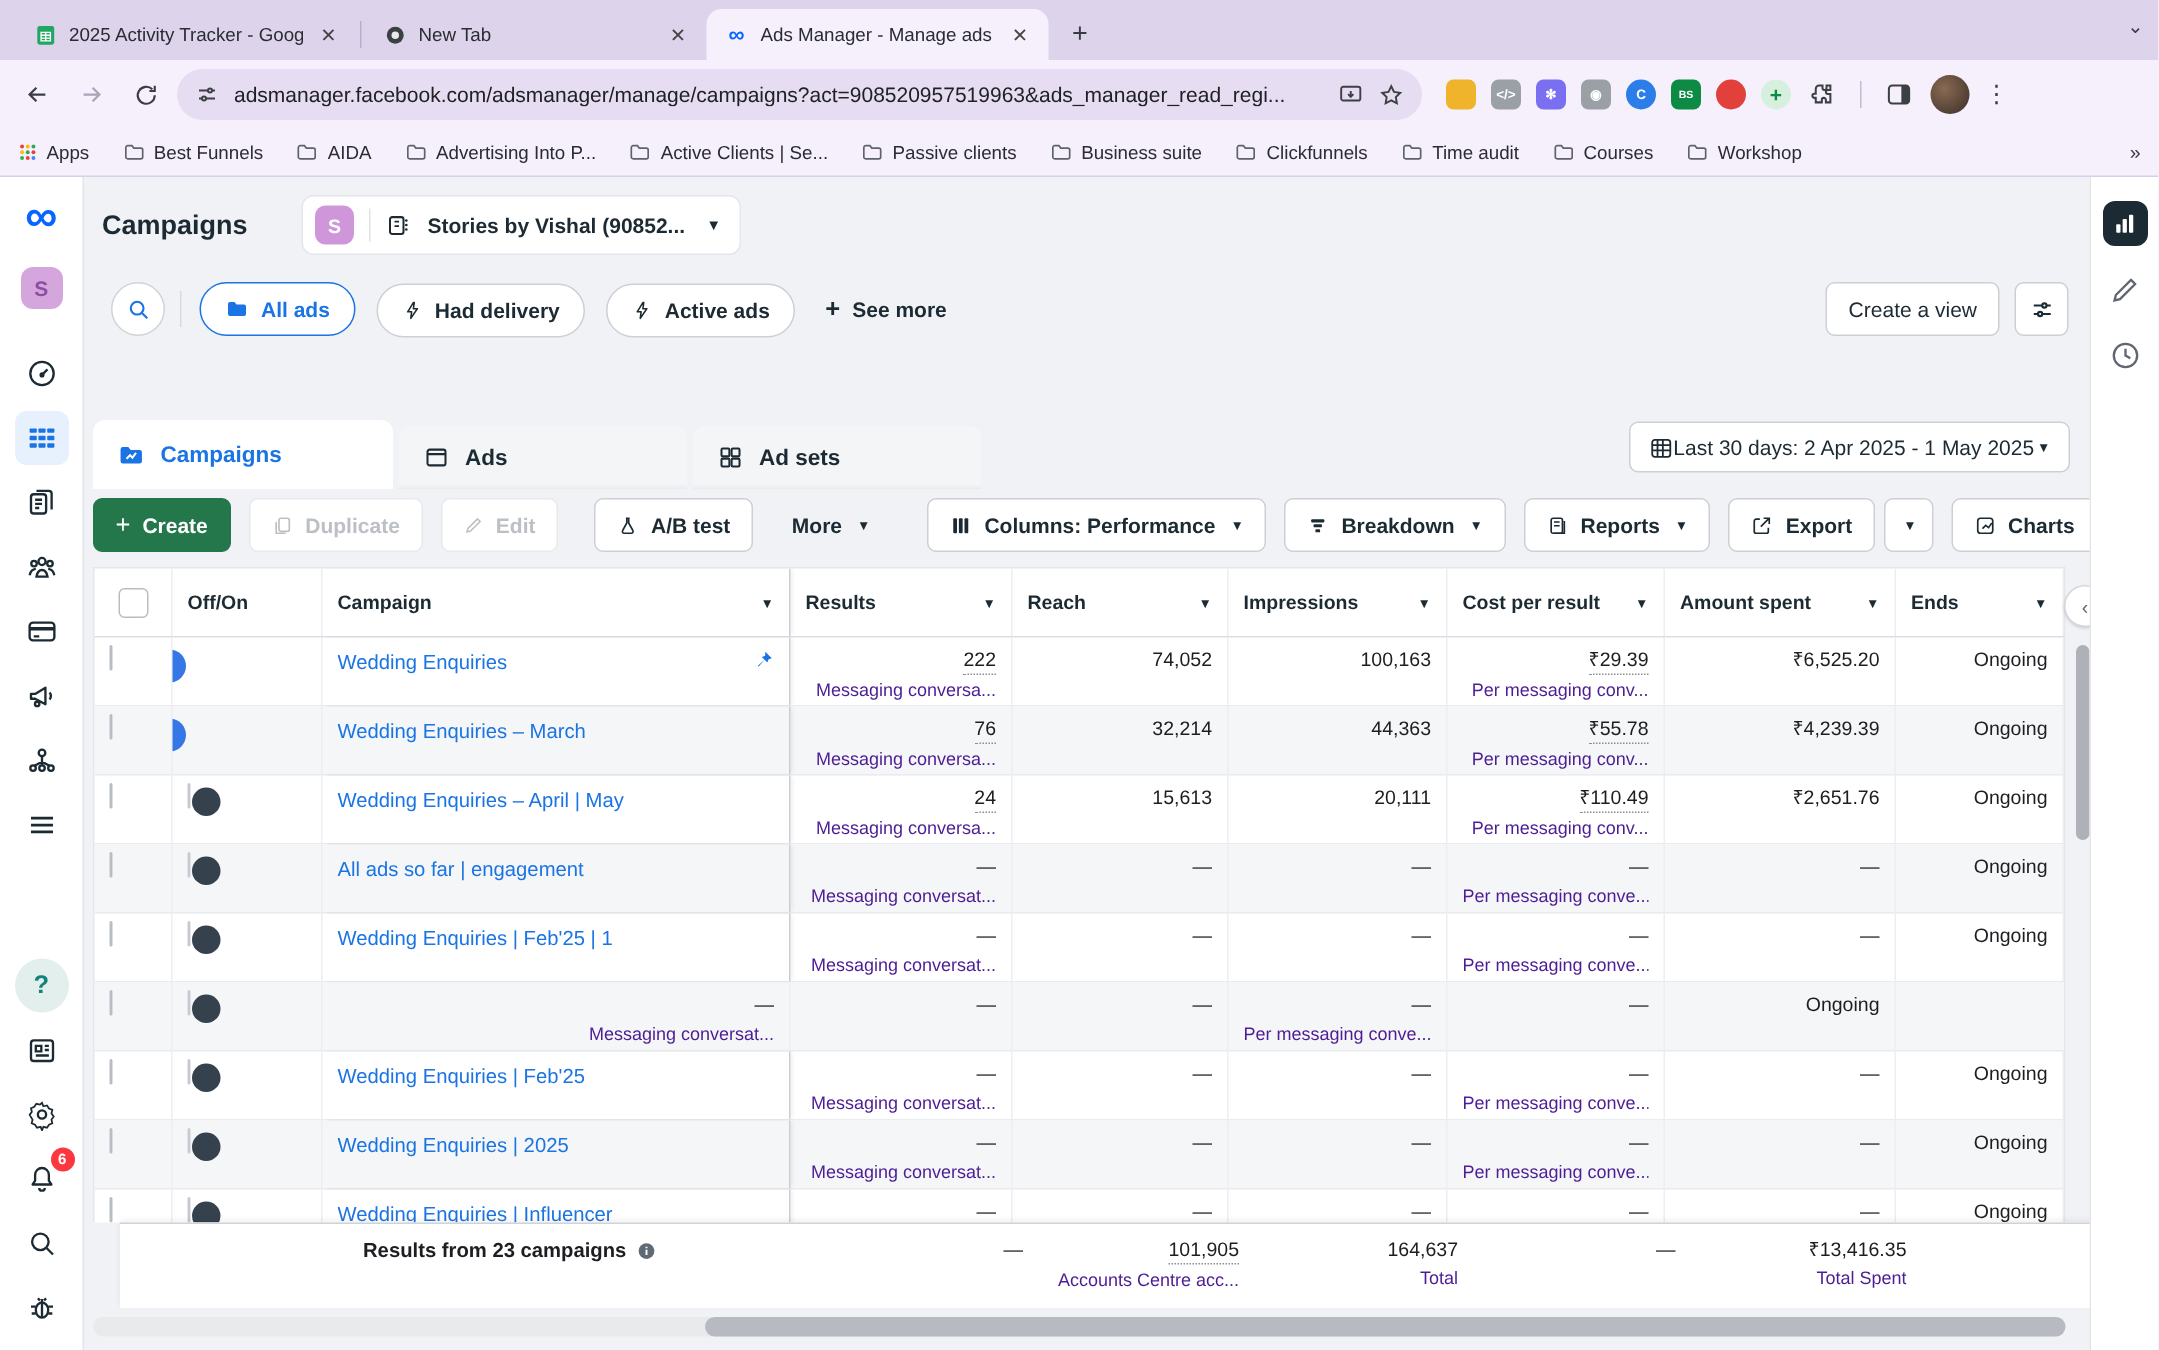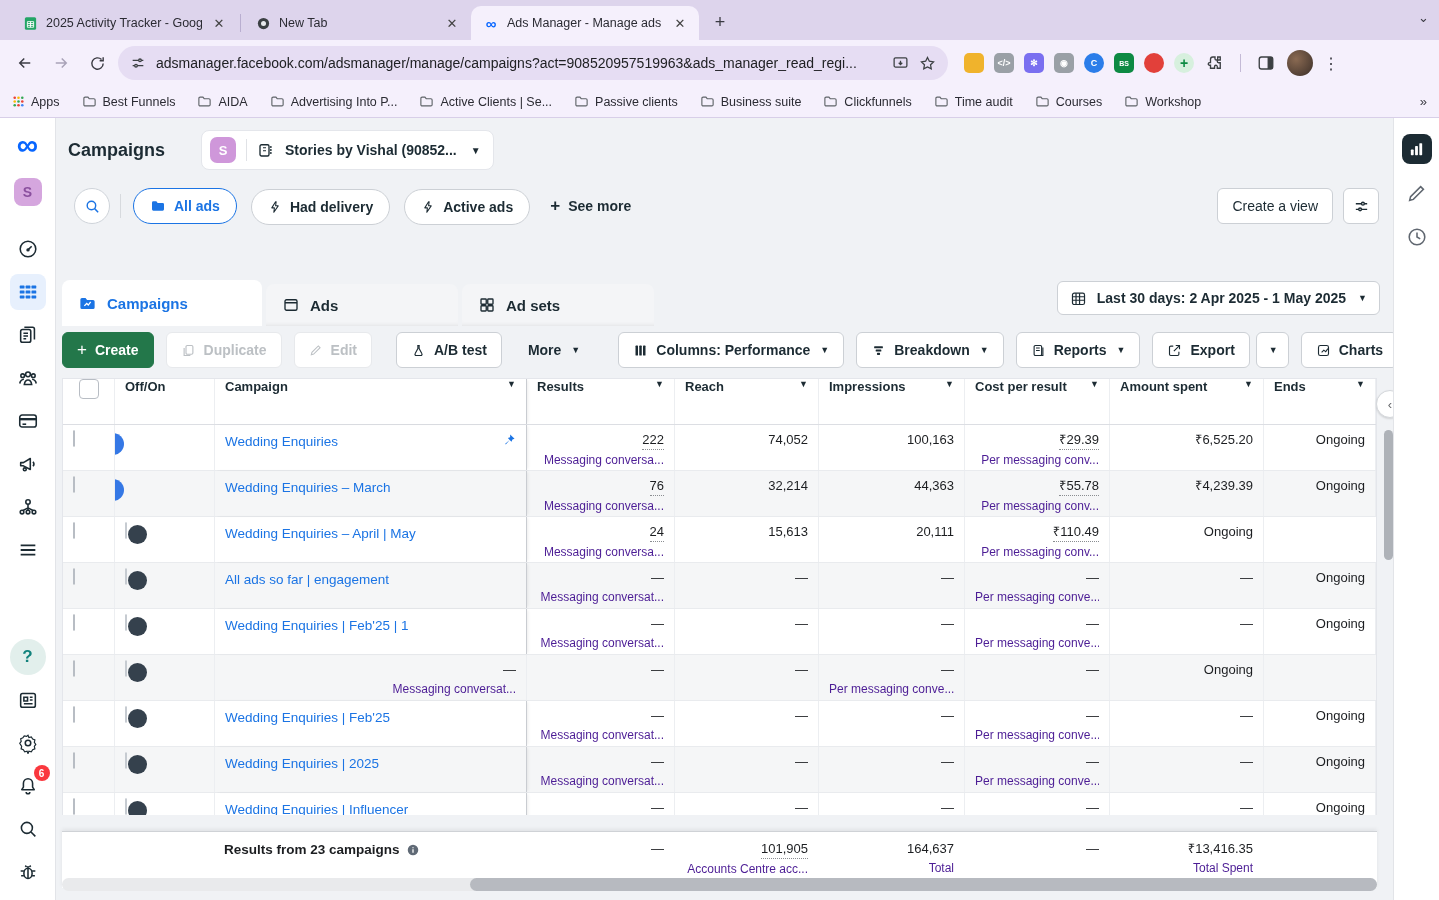--- a/index.html
+++ b/index.html
@@ -77,36 +77,36 @@
   .fright { margin-left:auto; margin-right:14px; display:flex; align-items:center; gap:10px; }
 
   .searchbar { position:absolute; top:118px; left:14px; right:14px; height:36px; background:#fff; border:1px solid #ccd0d5; border-radius:8px; display:flex; align-items:center; padding:0 12px; font-size:14px; color:#8a8d91; }
 
   
   .etabs { position:absolute; top:162px; left:6px; height:46px; display:flex; }
   .etab { width:200px; height:46px; margin-right:4px; border-radius:8px 8px 0 0; background:#f0f1f4; display:flex; align-items:center; gap:10px; padding-left:16px; font-size:15px; font-weight:bold; color:#1c2b33; }
   .etab.active { background:#fff; color:#1b74e4; }
   .etab:not(.active) { width:192px; height:42px; margin-top:4px; background:#f4f5f7; box-shadow:inset 0 -4px 6px -6px #0003; }
   .daterow { position:absolute; top:163px; right:13px; height:34px; }
-  .datebtn { height:34px; display:inline-flex; align-items:center; gap:10px; padding:0 12px; background:#fff; border:1px solid #ccd0d5; border-radius:6px; font-size:14px; font-weight:700; color:#1c2b33; }
+  .datebtn { height:34px; display:inline-flex; align-items:center; gap:0; padding:0 12px; background:#fff; border:1px solid #ccd0d5; border-radius:6px; font-size:14px; font-weight:400; color:#1c2b33; }
 
   
   .atoolbar { position:absolute; top:214px; left:6px; right:13px; height:36px; display:flex; align-items:center; gap:12px; }
   .adiv2 { width:1px; height:26px; background:#d7dade; }
   .aspacer { flex:1; }
   .split { display:inline-flex; height:36px; }
   .split .btn:first-child { border-radius:6px 6px 6px 6px; }
   .split .btn.car2 { padding:0 10px; margin-left:6px; }
   .caret { font-size:9px; margin-left:2px; }
 
   
   .tbl { position:absolute; top:260px; left:6px; width:1315px; height:437px; background:#fff; border:1px solid #e4e6eb; border-bottom:none; overflow:hidden; }
   .grid { display:grid; grid-template-columns:52px 100px 312px 148px 144px 146px 145px 154px 112px; }
   .thead { height:46px; border-bottom:1px solid #dcdee3; }
-  .th { display:flex; font-size:13px; font-weight:bold; color:#1c2b33; padding:0 10px; position:relative; border-right:1px solid #eceef1; }
+  .th { display:flex; align-items:center; font-size:13px; font-weight:bold; color:#1c2b33; padding:0 10px; position:relative; border-right:1px solid #eceef1; }
   .th .sort { margin-left:auto; font-size:9px; color:#1c2b33; }
   .th.c2 { border-right:1px solid #c9ccd1; box-shadow:2px 0 3px -1px #00000014; }
   .tbody { height:391px; overflow:hidden; }
   .trow { height:46px; border-bottom:1px solid #e9ebee; }
   .trow.alt { background:#f5f6f7; }
   .td { padding:6px 10px 0 10px; font-size:13px; color:#1c1e21; border-right:1px solid #eceef1; overflow:hidden; }
   .td.c2 { border-right:1px solid #c9ccd1; box-shadow:2px 0 3px -1px #00000014; display:flex; align-items:flex-start; gap:6px; }
   .td.num { text-align:right; }
   .td .v { display:inline-block; line-height:18px; }
   .td .v.u { border-bottom:1px dotted #8a8d91; }
@@ -116,21 +116,21 @@
   .tgl { width:44px; height:25px; border-radius:13px; position:relative; margin:5px auto 0 auto; }
   .tgl.on { background:#cfe0f5; }
   .tgl.on::after { content:""; position:absolute; right:1px; top:1.5px; width:22px; height:22px; border-radius:50%; background:#3578e5; }
   .tgl.off { background:#fff; border:1px solid #c6cbd1; }
   .tgl.off::after { content:""; position:absolute; left:2px; top:2px; width:19px; height:19px; border-radius:50%; background:#35414d; }
   .pin { flex:0 0 14px; margin-top:2px; color:#1b74e4; }
   .vscroll { position:absolute; top:312px; left:1328px; width:9px; height:130px; background:#aeb2b8; border-radius:5px; }
   .collapsebtn { position:absolute; top:272px; left:1320px; width:28px; height:28px; border-radius:50%; background:#fff; border:1px solid #d4d7db; box-shadow:0 1px 2px #0002; display:flex; align-items:center; justify-content:center; color:#65676b; font-size:13px; }
 
   
-  .tfoot { position:absolute; top:697px; left:6px; width:1315px; height:57px; background:#fff; border-top:1px solid #cfd2d6; box-shadow:0 -2px 4px #00000010;margin-top:16px; }
+  .tfoot { position:absolute; top:697px; left:24px; width:1315px; height:57px; background:#fff; border-top:1px solid #cfd2d6; box-shadow:0 -2px 4px #00000010; }
   .tfoot .td { border-right:none; padding-top:8px; }
   .flabel { font-size:13.5px; font-weight:bold; color:#1c1e21; display:flex; align-items:center; gap:6px; margin-top:2px; }
 
   .hscroll { position:absolute; top:760px; left:6px; width:1315px; height:13px; background:#e9eaec; border-radius:7px; }
   .hthumb { position:absolute; left:408px; right:0; top:0; height:13px; background:#b7bac0; border-radius:7px; }
 
   svg { display:block; }
 </style>
 </head>
 <body>
@@ -728,20 +728,21 @@
             <div class="grid trow">
     <div class="td" style="border-right:1px solid #eceef1;"><span class="cbx"></span></div>
     <div class="td"><span class="tgl off"></span></div>
     <div class="td c2">
                 <a class="camplink" href="#">Wedding Enquiries – April | May</a>
               </div>
     <div class="td num"><span class="v u">24</span><span class="sub">Messaging conversa...</span></div>
     <div class="td num"><span class="v">15,613</span></div>
     <div class="td num"><span class="v">20,111</span></div>
     <div class="td num"><span class="v u">₹110.49</span><span class="sub">Per messaging conv...</span></div>
+    <div class="td num"><span class="v">₹2,651.76</span></div>
     <div class="td num"><span class="v">Ongoing</span></div>
             </div>
             <div class="grid trow alt">
     <div class="td" style="border-right:1px solid #eceef1;"><span class="cbx"></span></div>
     <div class="td"><span class="tgl off"></span></div>
     <div class="td c2">
                 <a class="camplink" href="#">All ads so far | engagement</a>
               </div>
     <div class="td num"><span class="v ">—</span><span class="sub">Messaging conversat...</span></div>
     <div class="td num"><span class="v">—</span></div>

